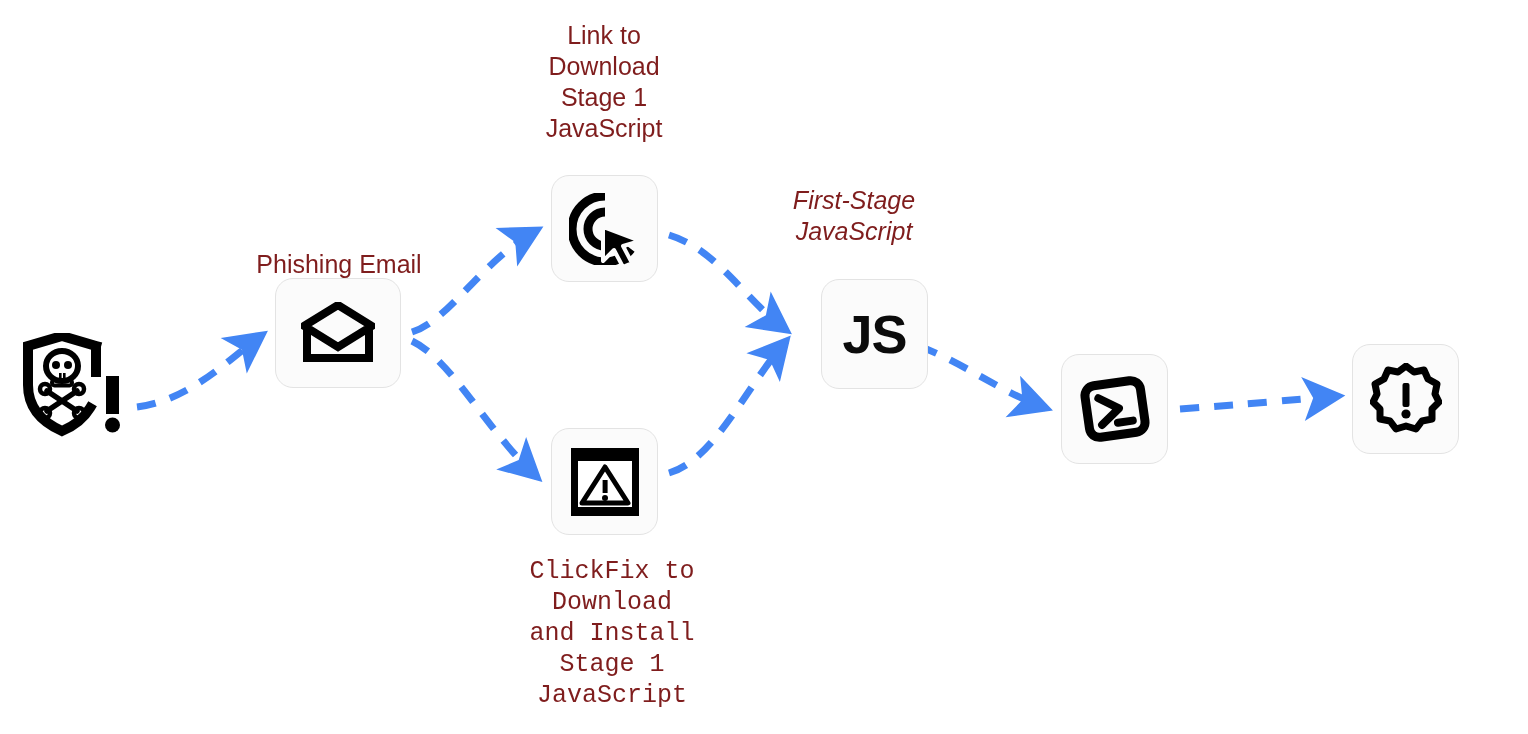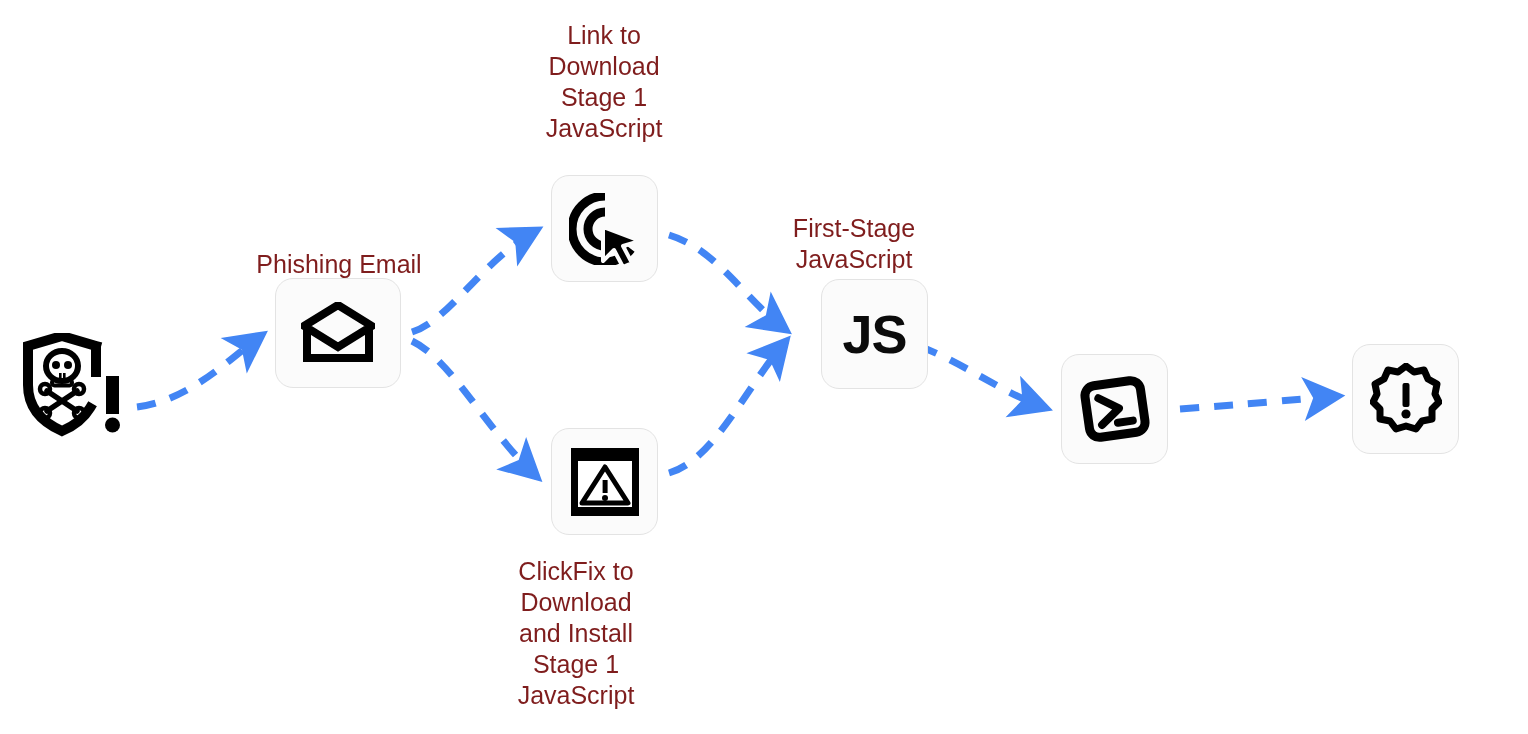--- a/index.html
+++ b/index.html
@@ -137,30 +137,30 @@
 
   <div class="node-card" style="left:551px; top:428px; width:107px; height:107px;">
     <svg width="72" height="72" viewBox="0 0 72 72" xmlns="http://www.w3.org/2000/svg">
       <rect x="2" y="2" width="68" height="68" fill="#000"></rect>
       <rect x="9" y="15" width="54" height="46" fill="#ffffff"></rect>
       <path d="M 36 21 L 59 57 L 13 57 Z" fill="none" stroke="#000" stroke-width="5" stroke-linejoin="round"></path>
       <rect x="33.6" y="34" width="5" height="13" fill="#000"></rect>
       <circle cx="36" cy="52" r="3" fill="#000"></circle>
     </svg>
   </div>
-  <div class="node-label" style="left:476px; top:556px; width:200px;">ClickFix to
+  <div class="node-label" style="left:512px; top:556px; width:200px;font-family:Liberation Mono, monospace;">ClickFix to
 Download
 and Install
 Stage 1
 JavaScript</div>
 
   <div class="node-card" style="left:801px; top:279px; width:107px; height:110px;margin-left:20px;">
     <span class="js-text">JS</span>
   </div>
-  <div class="node-label" style="left:754px; top:213px; width:200px;">First-Stage
+  <div class="node-label" style="left:754px; top:185px; width:200px;font-style:italic;">First-Stage
 JavaScript</div>
 
   <div class="node-card" style="left:1061px; top:354px; width:107px; height:110px;">
     <svg width="72" height="72" viewBox="0 0 72 72" xmlns="http://www.w3.org/2000/svg">
       <g transform="rotate(-8 36 36)">
         <rect x="8" y="10" width="56" height="52" rx="10" ry="10" fill="none" stroke="#000" stroke-width="9"></rect>
         <path d="M 21 23 L 40 36 L 21 50" fill="none" stroke="#000" stroke-width="8" stroke-linecap="round" stroke-linejoin="round"></path>
         <line x1="37" y1="50" x2="52" y2="50" stroke="#000" stroke-width="8" stroke-linecap="round"></line>
       </g>
     </svg>

